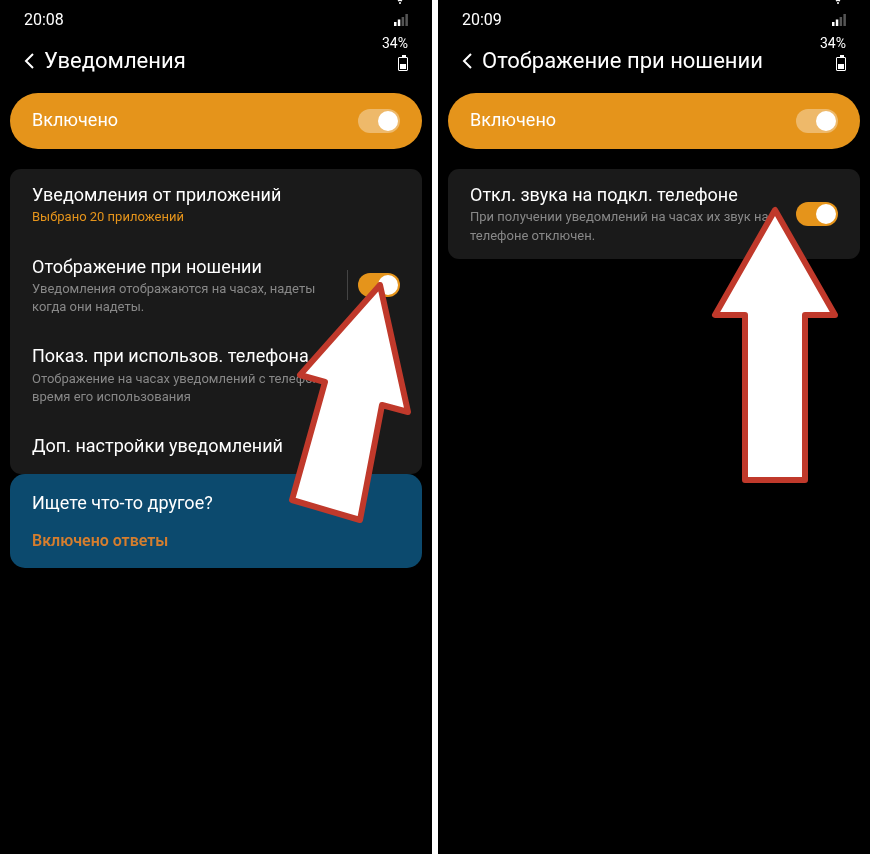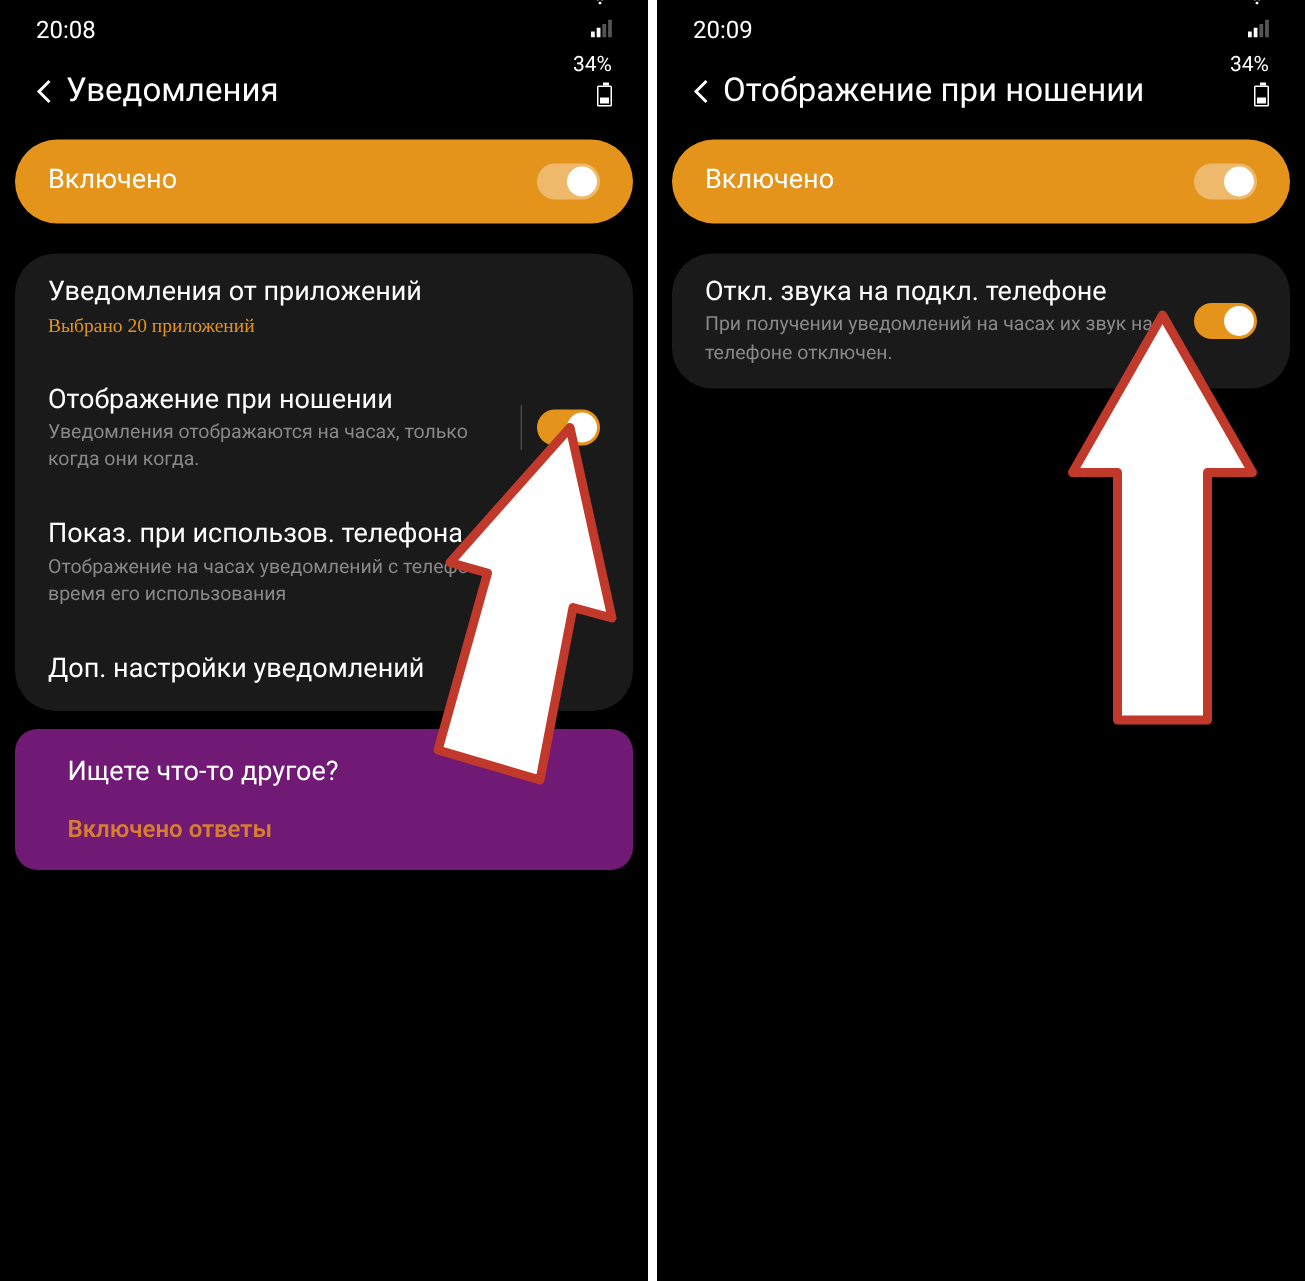--- a/index.html
+++ b/index.html
@@ -90,23 +90,22 @@
       width: 20px;
       height: 20px;
       background: #fff;
       border-radius: 50%;
       position: absolute;
       top: 2px;
       right: 2px;
     }
     .settings-card {
       background: #1a1a1a;
-      border-radius: 27px;
+      border-radius: 11px;
       overflow: hidden;
-      margin-bottom: 12px;
     }
     .setting-item {
       padding: 14px 22px;
       display: flex;
       justify-content: space-between;
       align-items: center;
       cursor: pointer;
     }
     .setting-text {
       flex: 1;
@@ -118,36 +117,35 @@
       margin-bottom: 2px;
     }
     .setting-subtitle {
       color: #888;
       font-size: 13px;
       line-height: 1.4;
     }
     .setting-subtitle-orange {
       color: #e5941b;
       font-size: 13px;
-      font-family: Liberation Serif, serif;
     }
     .toggle-wrap {
       display: flex;
       align-items: center;
       gap: 10px;
     }
     .toggle-divider {
       width: 1px;
       height: 30px;
       background: #444;
     }
     .other-card {
-      background: #701a75;
+      background: #0c4a6e;
       border-radius: 15px;
-      padding: 18px 35px;
+      padding: 18px 22px;
     }
     .other-title {
       color: #fff;
       font-size: 18px;
       margin-bottom: 18px;
     }
     .other-link {
       color: #d67e2e;
       font-size: 16px;
       font-weight: 600;
@@ -250,21 +248,21 @@
       <div class="setting-item">
         <div class="setting-text">
           <div class="setting-title">Уведомления от приложений</div>
           <div class="setting-subtitle setting-subtitle-orange">Выбрано 20 приложений</div>
         </div>
       </div>
 
       <div class="setting-item">
         <div class="setting-text">
           <div class="setting-title">Отображение при ношении</div>
-          <div class="setting-subtitle">Уведомления отображаются на часах, только когда они когда.</div>
+          <div class="setting-subtitle">Уведомления отображаются на часах, надеты когда они надеты.</div>
         </div>
         <div class="toggle-wrap">
           <div class="toggle-divider"></div>
           <div class="toggle toggle-on-orange">
             <div class="toggle-knob"></div>
           </div>
         </div>
       </div>
 
       <div class="setting-item">

